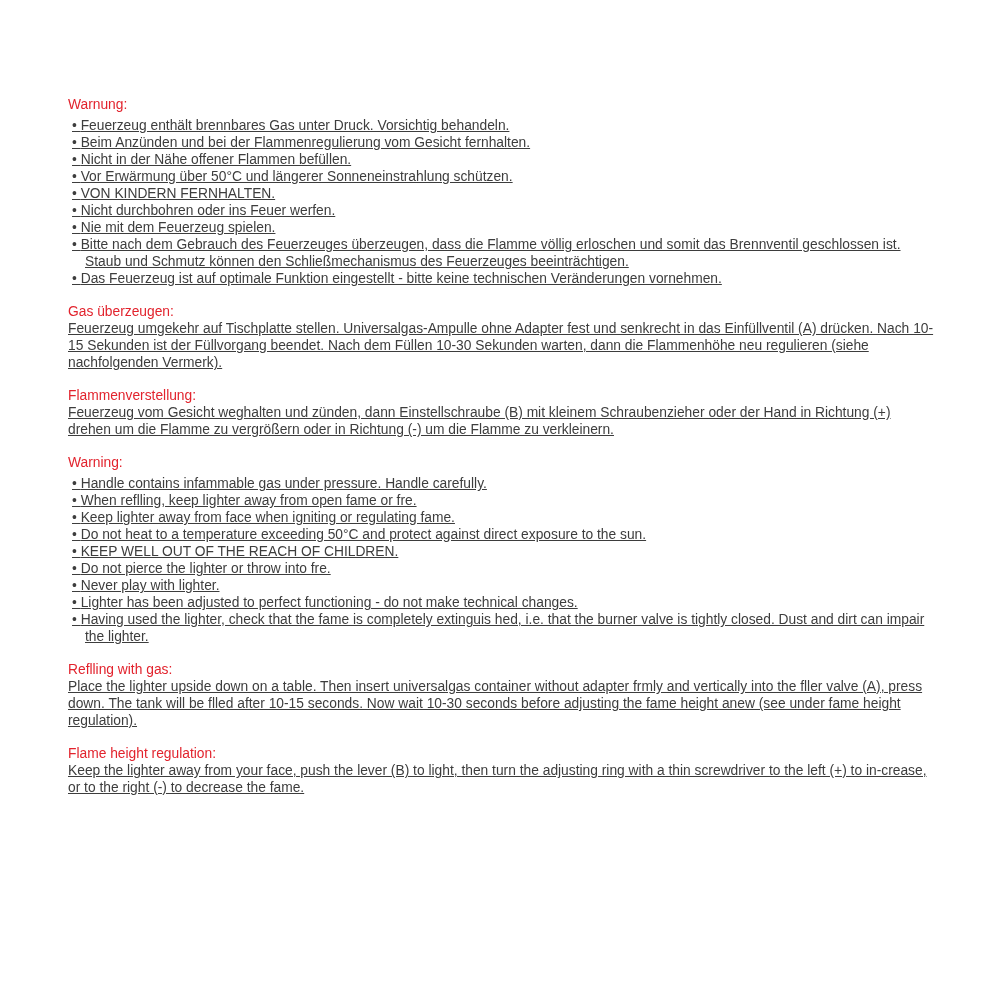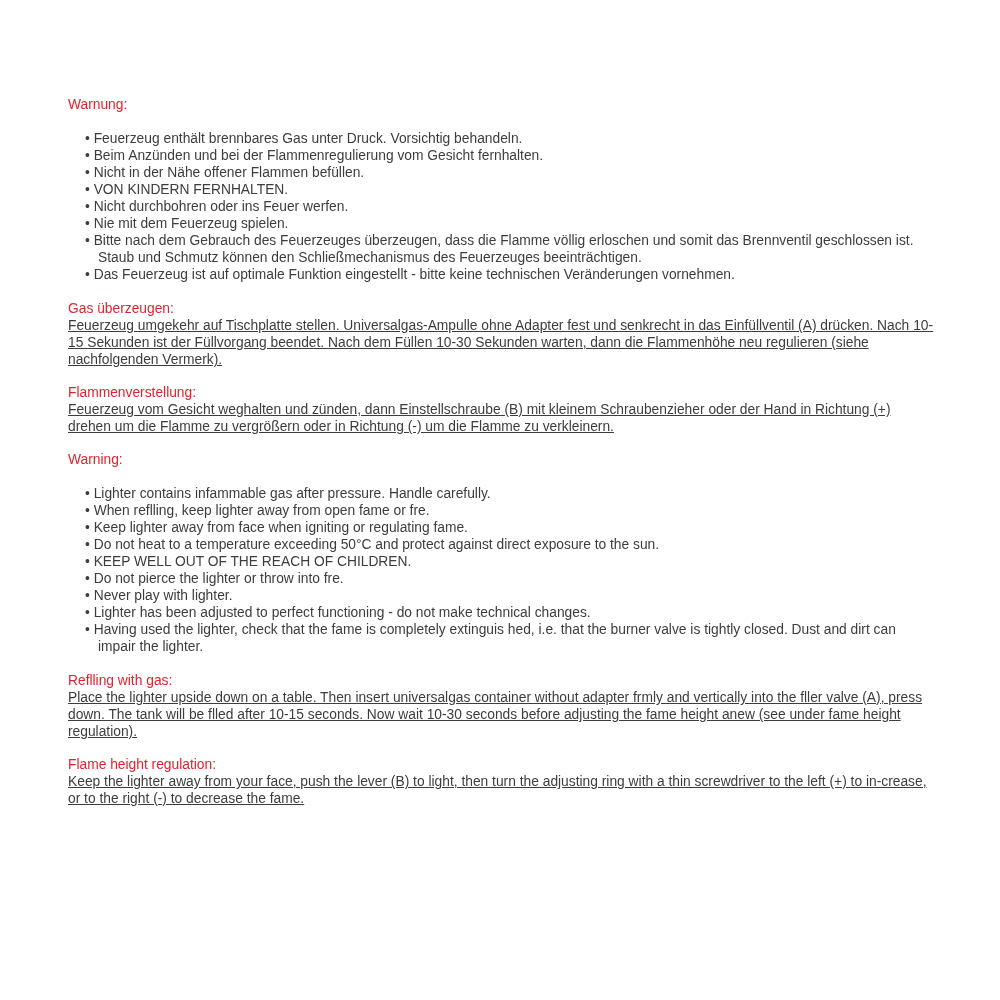--- a/index.html
+++ b/index.html
@@ -30,23 +30,24 @@
   }
   .sec { margin: 0 0 16px 0; }
   .hd {
     margin: 0;
     font-size: 13.8px;
     font-weight: normal;
     line-height: 17px;
     color: var(--heading_red);
   }
   ul.list {
-    margin: 17px;
+    margin: 4px;
     padding: 0;
     list-style: none;
+    text-decoration: underline;
   }
   ul.list li {
     padding-left: 13px;
     text-indent: -13px;
   }
   ul.list li::before {
     content: "\2022\00a0";
   }
   p.para { margin: 0; text-decoration: underline; }
 </style>
@@ -54,20 +55,21 @@
 <body>
 
 <div class="page">
 
   <section class="sec">
     <h2 class="hd">Warnung:</h2>
     <ul class="list">
       <li>Feuerzeug enthält brennbares Gas unter Druck. Vorsichtig behandeln.</li>
       <li>Beim Anzünden und bei der Flammenregulierung vom Gesicht fernhalten.</li>
       <li>Nicht in der Nähe offener Flammen befüllen.</li>
+      <li>Vor Erwärmung über 50°C und längerer Sonneneinstrahlung schützen.</li>
       <li>VON KINDERN FERNHALTEN.</li>
       <li>Nicht durchbohren oder ins Feuer werfen.</li>
       <li>Nie mit dem Feuerzeug spielen.</li>
       <li>Bitte nach dem Gebrauch des Feuerzeuges überzeugen, dass die Flamme völlig erloschen und somit das Brennventil geschlossen ist. Staub und Schmutz können den Schließmechanismus des Feuerzeuges beeinträchtigen.</li>
       <li>Das Feuerzeug ist auf optimale Funktion eingestellt - bitte keine technischen Veränderungen vornehmen.</li>
     </ul>
   </section>
 
   <section class="sec">
     <h2 class="hd">Gas überzeugen:</h2>
@@ -75,21 +77,21 @@
   </section>
 
   <section class="sec">
     <h2 class="hd">Flammenverstellung:</h2>
     <p class="para">Feuerzeug vom Gesicht weghalten und zünden, dann Einstellschraube (B) mit kleinem Schraubenzieher oder der Hand in Richtung (+) drehen um die Flamme zu vergrößern oder in Richtung (-) um die Flamme zu verkleinern.</p>
   </section>
 
   <section class="sec">
     <h2 class="hd">Warning:</h2>
     <ul class="list">
-      <li>Lighter contains infammable gas after pressure. Handle carefully.</li>
+      <li>Handle contains infammable gas under pressure. Handle carefully.</li>
       <li>When reflling, keep lighter away from open fame or fre.</li>
       <li>Keep lighter away from face when igniting or regulating fame.</li>
       <li>Do not heat to a temperature exceeding 50°C and protect against direct exposure to the sun.</li>
       <li>KEEP WELL OUT OF THE REACH OF CHILDREN.</li>
       <li>Do not pierce the lighter or throw into fre.</li>
       <li>Never play with lighter.</li>
       <li>Lighter has been adjusted to perfect functioning - do not make technical changes.</li>
       <li>Having used the lighter, check that the fame is completely extinguis hed, i.e. that the burner valve is tightly closed. Dust and dirt can impair the lighter.</li>
     </ul>
   </section>

